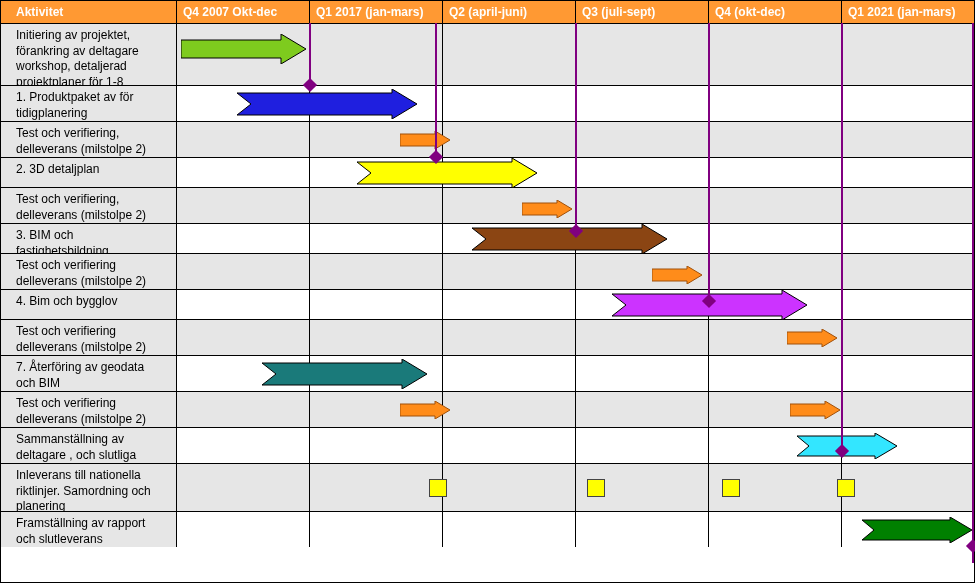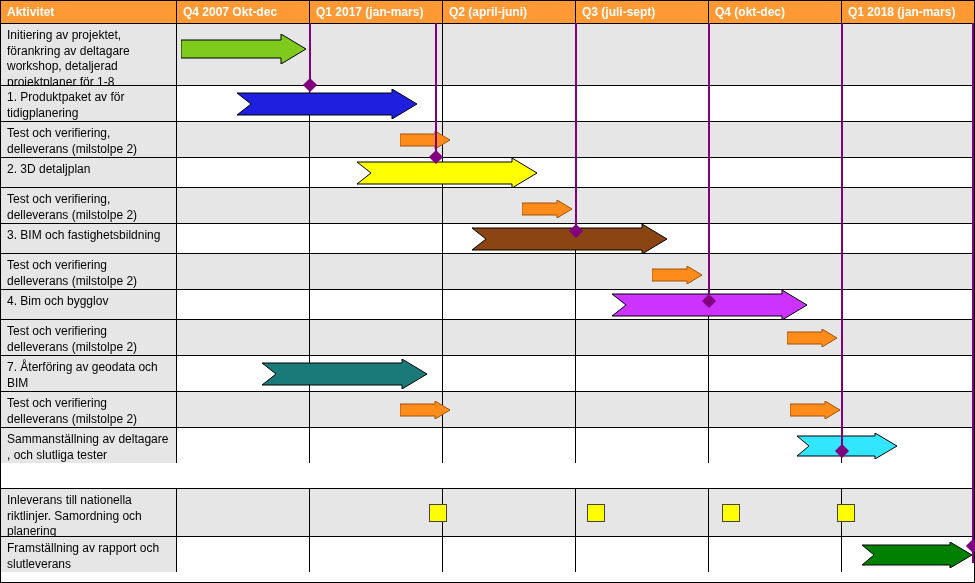--- a/index.html
+++ b/index.html
@@ -17,21 +17,21 @@
     color: #fff;
     font-weight: bold;
     font-size: 12px;
   }
   .header-row .activity-col {
     background: #ff9933;
   }
   .activity-col {
     width: 176px;
     flex-shrink: 0;
-    padding: 3px 6px;
+    padding: 3px 15px;
     border-right: 1px solid #000;
     display: flex;
     align-items: center;
   }
   .quarter-col {
     width: 133px;
     flex-shrink: 0;
     padding: 3px 6px;
     border-right: 1px solid #000;
     display: flex;
@@ -114,21 +114,21 @@
 
 <div class="chart">
 
   <div class="header-row">
     <div class="activity-col">Aktivitet</div>
     <div class="quarter-col">Q4 2007 Okt-dec</div>
     <div class="quarter-col">Q1 2017 (jan-mars)</div>
     <div class="quarter-col">Q2 (april-juni)</div>
     <div class="quarter-col">Q3 (juli-sept)</div>
     <div class="quarter-col">Q4 (okt-dec)</div>
-    <div class="quarter-col">Q1 2018 (jan-mars)</div>
+    <div class="quarter-col">Q1 2021 (jan-mars)</div>
   </div>
 
   <div class="row grey h-tall">
     <div class="activity-col">Initiering av projektet, förankring av deltagare workshop, detaljerad projektplaner för 1-8</div>
     <div class="timeline">
       <div class="quarter-col"></div>
         <div class="quarter-col"></div>
         <div class="quarter-col"></div>
         <div class="quarter-col"></div>
         <div class="quarter-col"></div>
@@ -326,21 +326,21 @@
         <div class="quarter-col"></div>
         <div class="quarter-col"></div>
       <div class="arrow" style="left:620px;top:5px;">
         <svg width="100" height="26">
             <polygon points="0,3 12,13 0,23 78,23 78,26 100,13 78,0 78,3" fill="#33e6ff" stroke="#000" stroke-width="1"></polygon>
           </svg>
       </div>
     </div>
   </div>
 
-  <div class="row grey" style="height:48px;margin-top:25px;">
+  <div class="row grey" style="height:48px;">
     <div class="activity-col">Inleverans till nationella riktlinjer. Samordning och planering</div>
     <div class="timeline">
       <div class="quarter-col"></div>
         <div class="quarter-col"></div>
         <div class="quarter-col"></div>
         <div class="quarter-col"></div>
         <div class="quarter-col"></div>
         <div class="quarter-col"></div>
       <div class="yellow-box" style="left:252px;top:15px;"></div>
       <div class="yellow-box" style="left:410px;top:15px;"></div>

